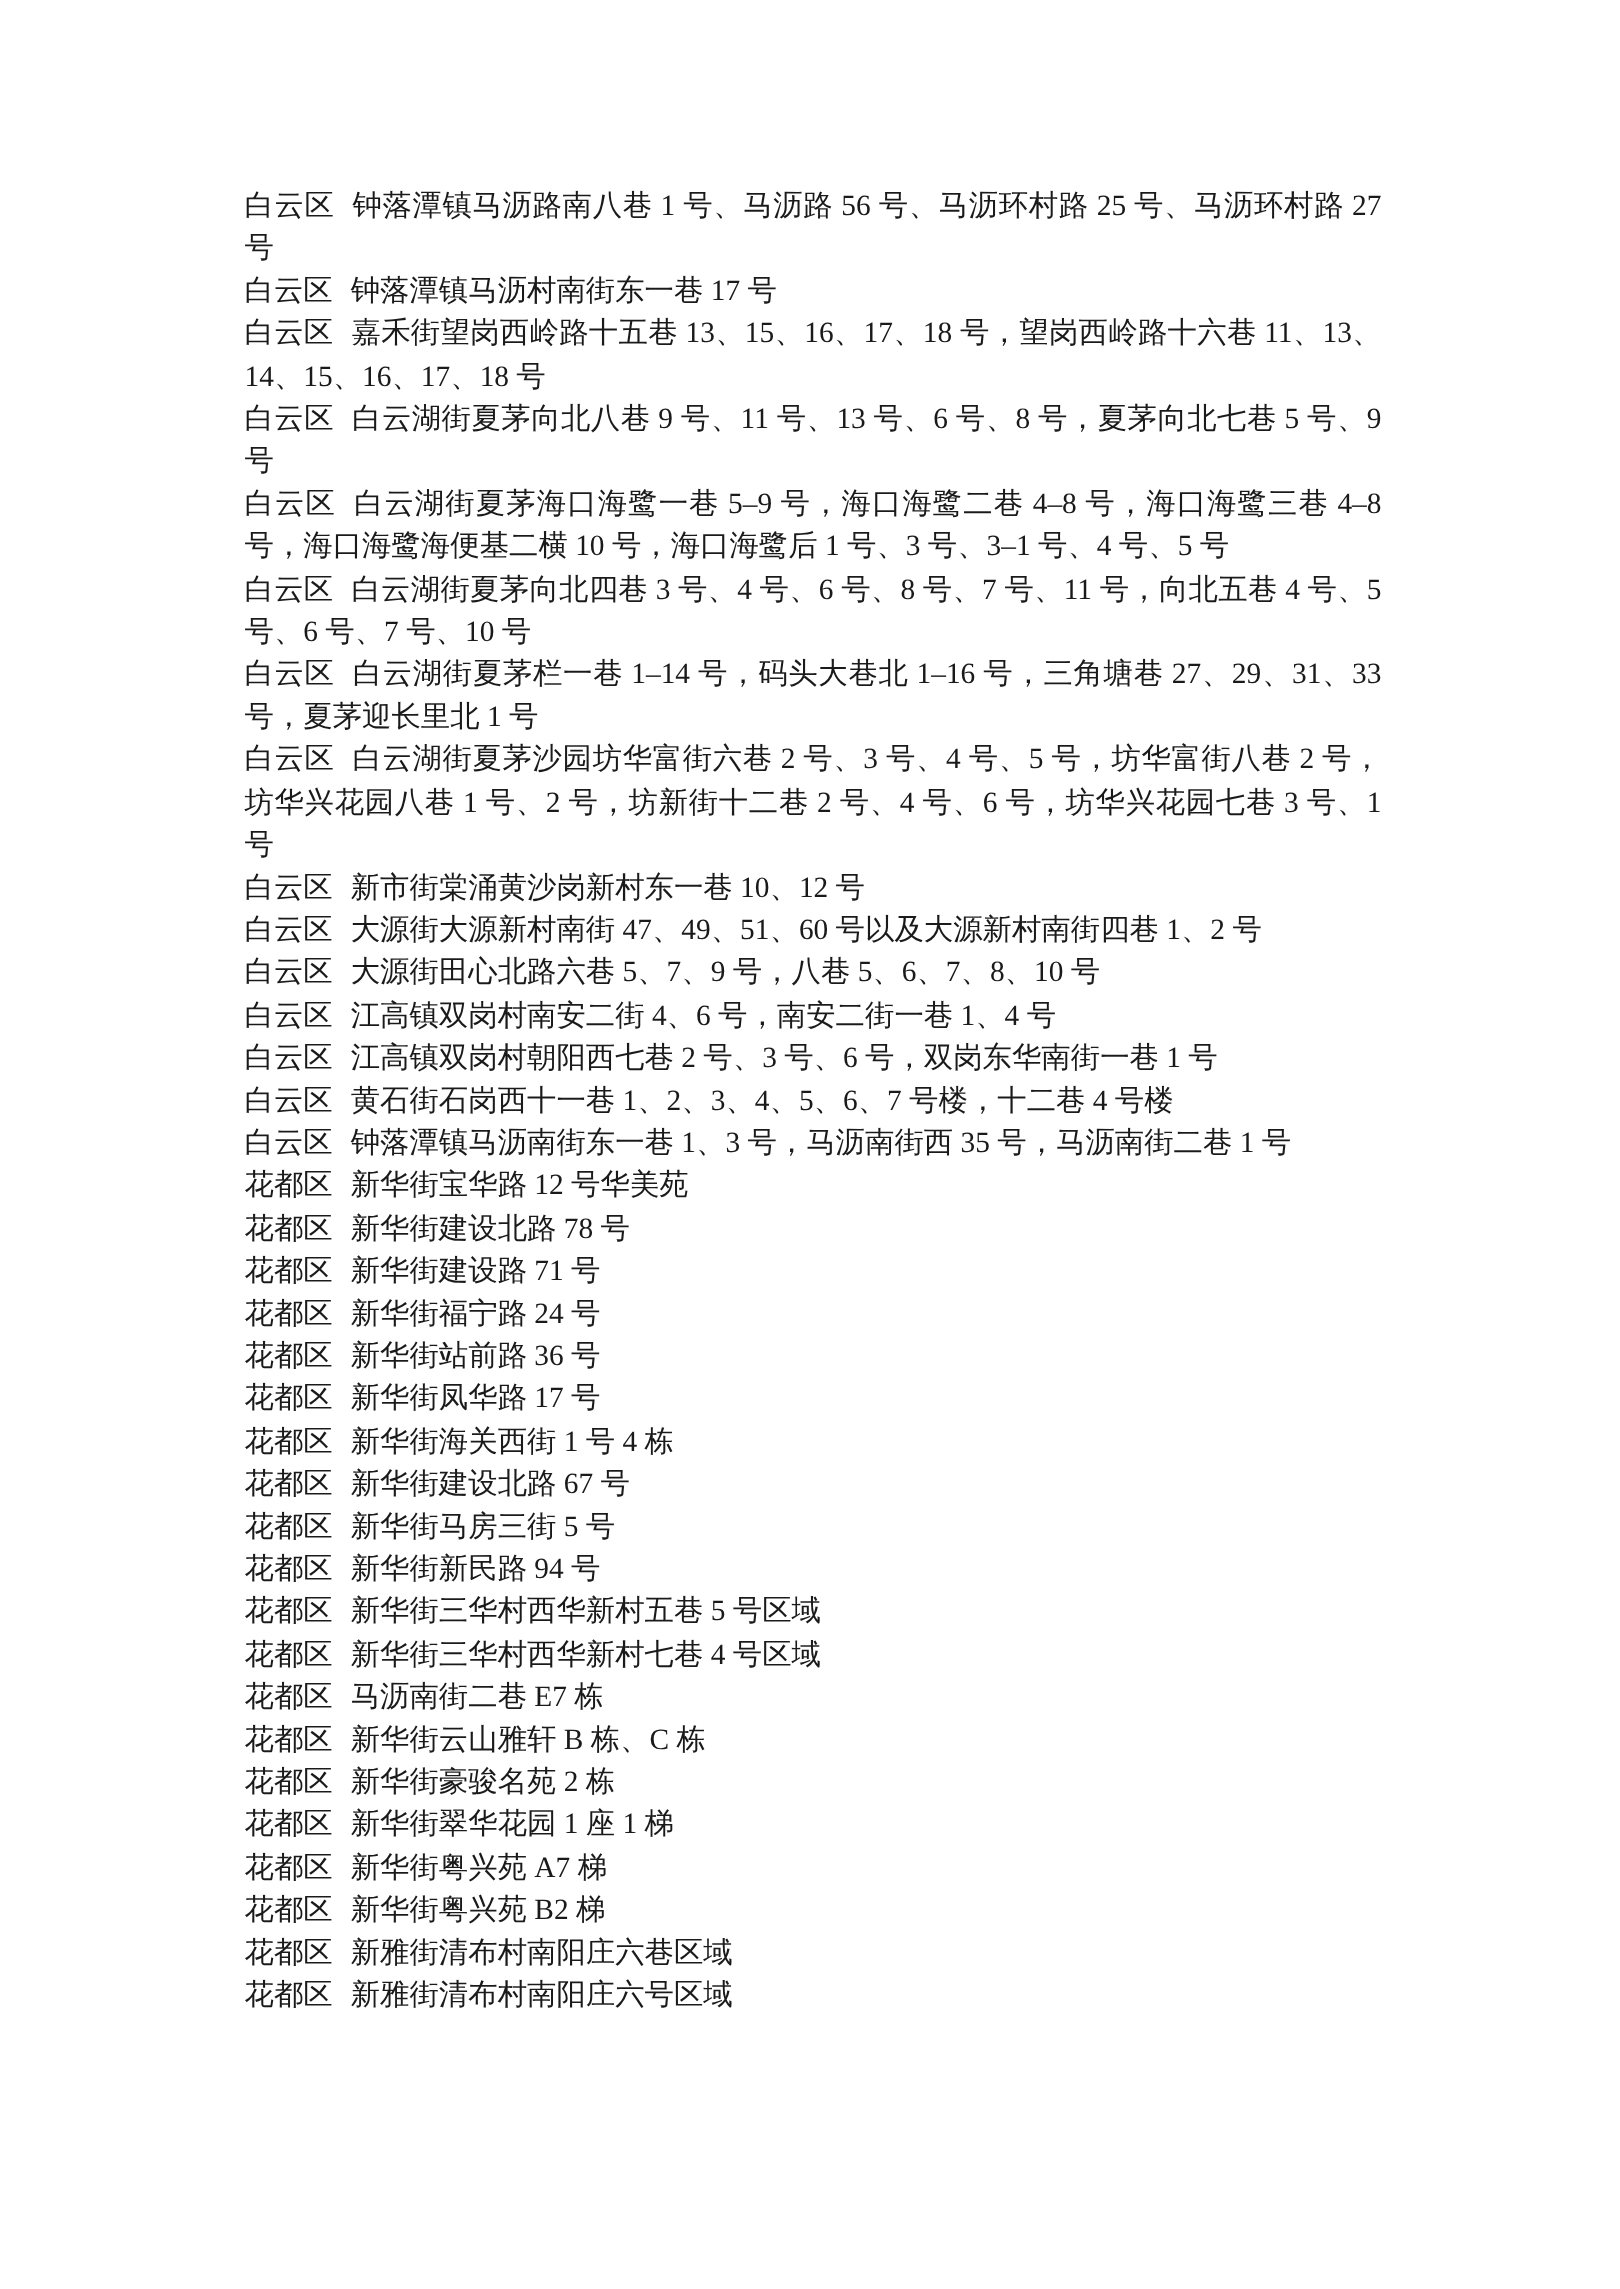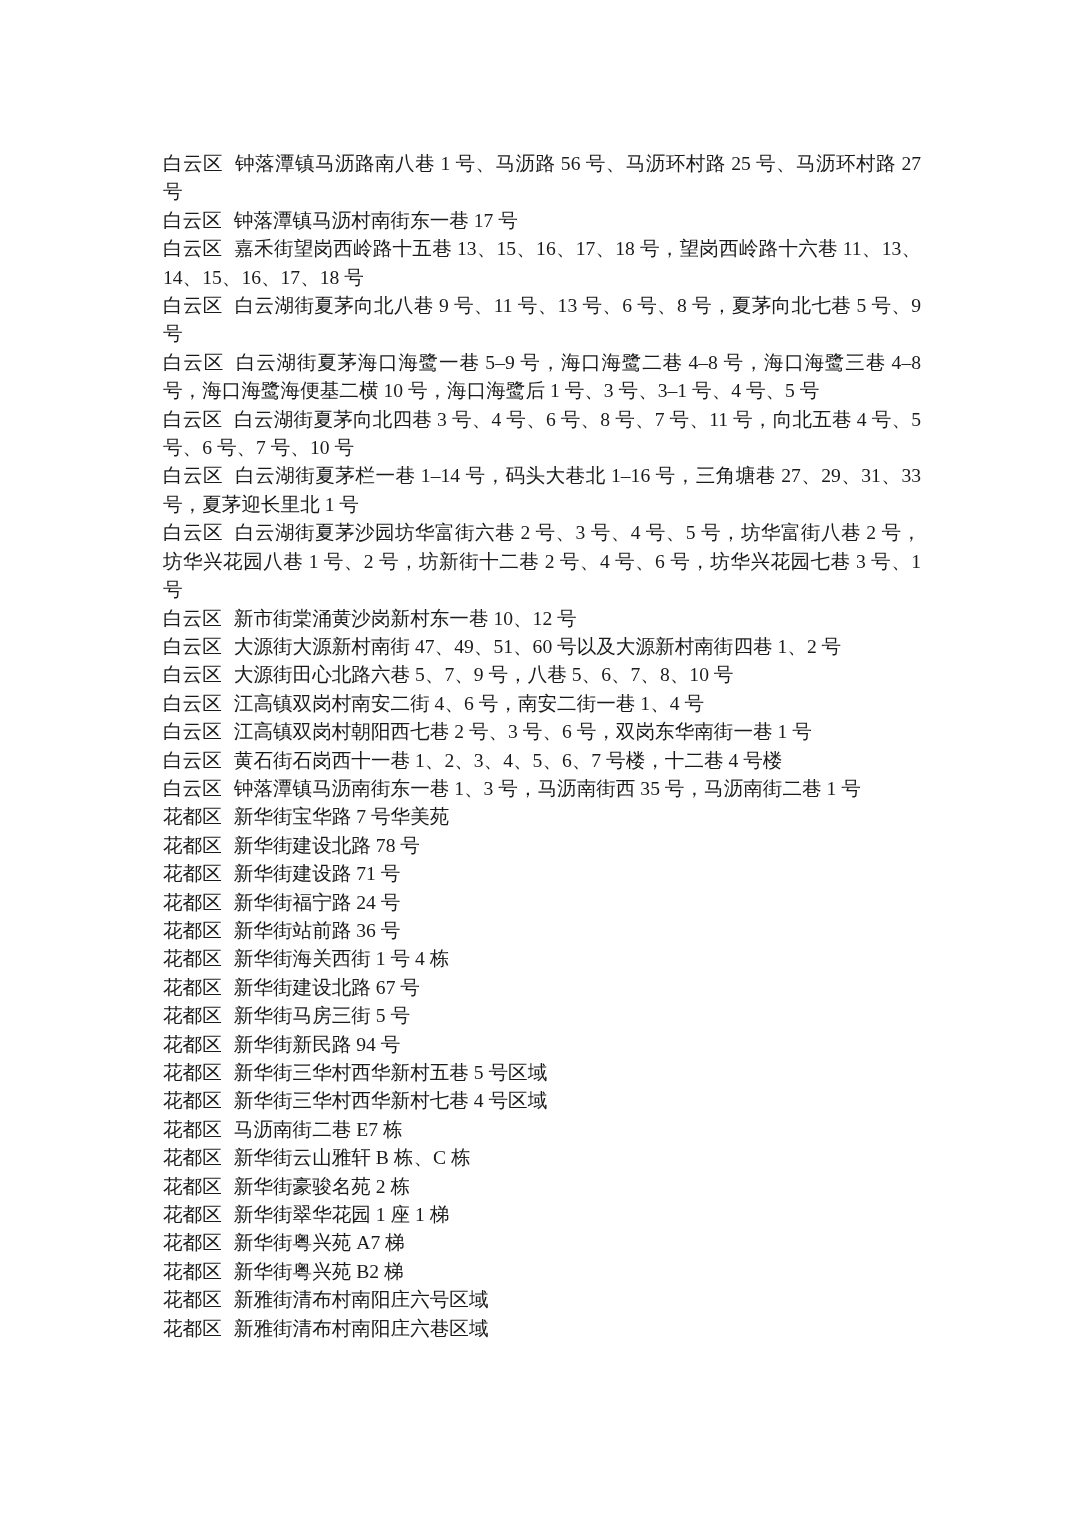--- a/index.html
+++ b/index.html
@@ -39,21 +39,21 @@
     margin-right: 12px;
   }
   .address {
     display: inline;
   }
 </style>
 </head>
 <body style="background: rgb(255, 255, 255);">
 
 <div class="page">
-  <div class="content" style="color: rgb(26, 26, 26); margin-top: 26px;">
+  <div class="content" style="color: rgb(26, 26, 26);">
   <p class="entry"><span class="district">白云区</span><span class="address">钟落潭镇马沥路南八巷 1 号、马沥路 56 号、马沥环村路 25 号、马沥环村路 27 号</span></p>
 
   <p class="entry"><span class="district">白云区</span><span class="address">钟落潭镇马沥村南街东一巷 17 号</span></p>
 
   <p class="entry"><span class="district">白云区</span><span class="address">嘉禾街望岗西岭路十五巷 13、15、16、17、18 号，望岗西岭路十六巷 11、13、14、15、16、17、18 号</span></p>
 
   <p class="entry"><span class="district">白云区</span><span class="address">白云湖街夏茅向北八巷 9 号、11 号、13 号、6 号、8 号，夏茅向北七巷 5 号、9 号</span></p>
 
   <p class="entry"><span class="district">白云区</span><span class="address">白云湖街夏茅海口海鹭一巷 5–9 号，海口海鹭二巷 4–8 号，海口海鹭三巷 4–8 号，海口海鹭海便基二横 10 号，海口海鹭后 1 号、3 号、3–1 号、4 号、5 号</span></p>
 
@@ -70,31 +70,32 @@
   <p class="entry"><span class="district">白云区</span><span class="address">大源街田心北路六巷 5、7、9 号，八巷 5、6、7、8、10 号</span></p>
 
   <p class="entry"><span class="district">白云区</span><span class="address">江高镇双岗村南安二街 4、6 号，南安二街一巷 1、4 号</span></p>
 
   <p class="entry"><span class="district">白云区</span><span class="address">江高镇双岗村朝阳西七巷 2 号、3 号、6 号，双岗东华南街一巷 1 号</span></p>
 
   <p class="entry"><span class="district">白云区</span><span class="address">黄石街石岗西十一巷 1、2、3、4、5、6、7 号楼，十二巷 4 号楼</span></p>
 
   <p class="entry"><span class="district">白云区</span><span class="address">钟落潭镇马沥南街东一巷 1、3 号，马沥南街西 35 号，马沥南街二巷 1 号</span></p>
 
-  <p class="entry"><span class="district">花都区</span><span class="address">新华街宝华路 7 号华美苑</span></p>
+  <p class="entry"><span class="district">花都区</span><span class="address">新华街宝华路 12 号华美苑</span></p>
 
   <p class="entry"><span class="district">花都区</span><span class="address">新华街建设北路 78 号</span></p>
 
   <p class="entry"><span class="district">花都区</span><span class="address">新华街建设路 71 号</span></p>
 
   <p class="entry"><span class="district">花都区</span><span class="address">新华街福宁路 24 号</span></p>
 
   <p class="entry"><span class="district">花都区</span><span class="address">新华街站前路 36 号</span></p>
 
 
+  <p class="entry"><span class="district">花都区</span><span class="address">新华街凤华路 17 号</span></p>
 
   <p class="entry"><span class="district">花都区</span><span class="address">新华街海关西街 1 号 4 栋</span></p>
 
   <p class="entry"><span class="district">花都区</span><span class="address">新华街建设北路 67 号</span></p>
 
   <p class="entry"><span class="district">花都区</span><span class="address">新华街马房三街 5 号</span></p>
 
   <p class="entry"><span class="district">花都区</span><span class="address">新华街新民路 94 号</span></p>
 
   <p class="entry"><span class="district">花都区</span><span class="address">新华街三华村西华新村五巷 5 号区域</span></p>
@@ -106,17 +107,17 @@
   <p class="entry"><span class="district">花都区</span><span class="address">新华街云山雅轩 B 栋、C 栋</span></p>
 
   <p class="entry"><span class="district">花都区</span><span class="address">新华街豪骏名苑 2 栋</span></p>
 
   <p class="entry"><span class="district">花都区</span><span class="address">新华街翠华花园 1 座 1 梯</span></p>
 
   <p class="entry"><span class="district">花都区</span><span class="address">新华街粤兴苑 A7 梯</span></p>
 
   <p class="entry"><span class="district">花都区</span><span class="address">新华街粤兴苑 B2 梯</span></p>
 
+  <p class="entry"><span class="district">花都区</span><span class="address">新雅街清布村南阳庄六巷区域</span></p>
+
   <p class="entry"><span class="district">花都区</span><span class="address">新雅街清布村南阳庄六号区域</span></p>
-
-  <p class="entry"><span class="district">花都区</span><span class="address">新雅街清布村南阳庄六巷区域</span></p>
 </div>
 </div>
 
 </body></html>

